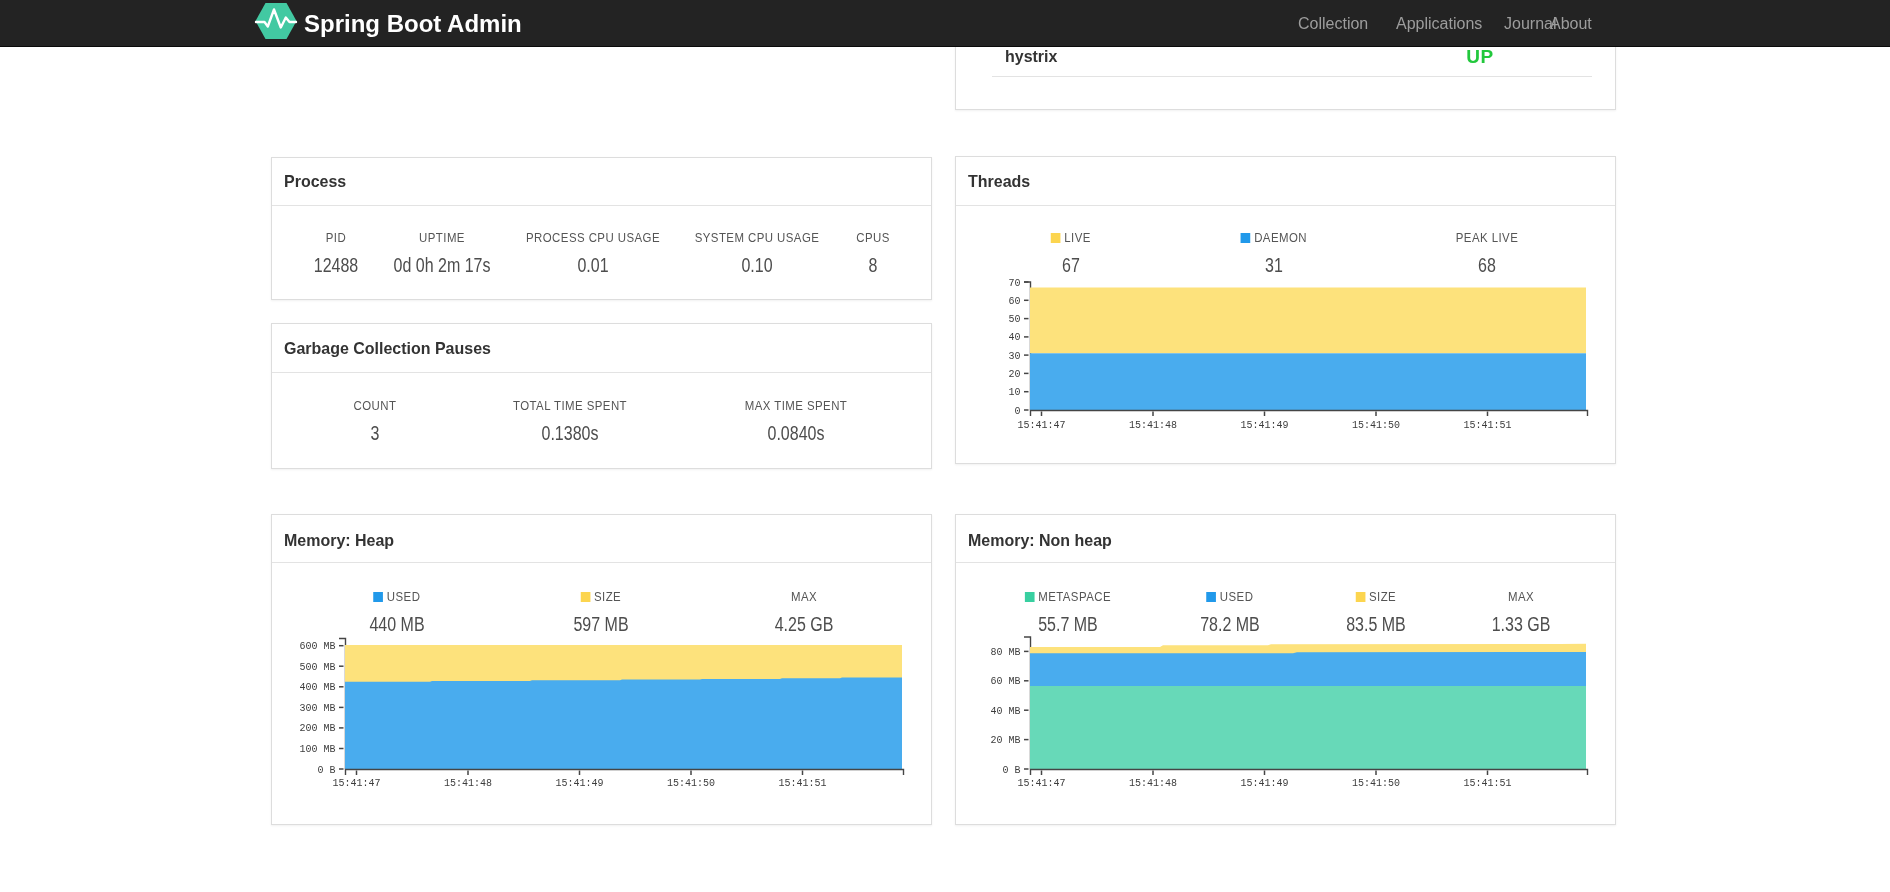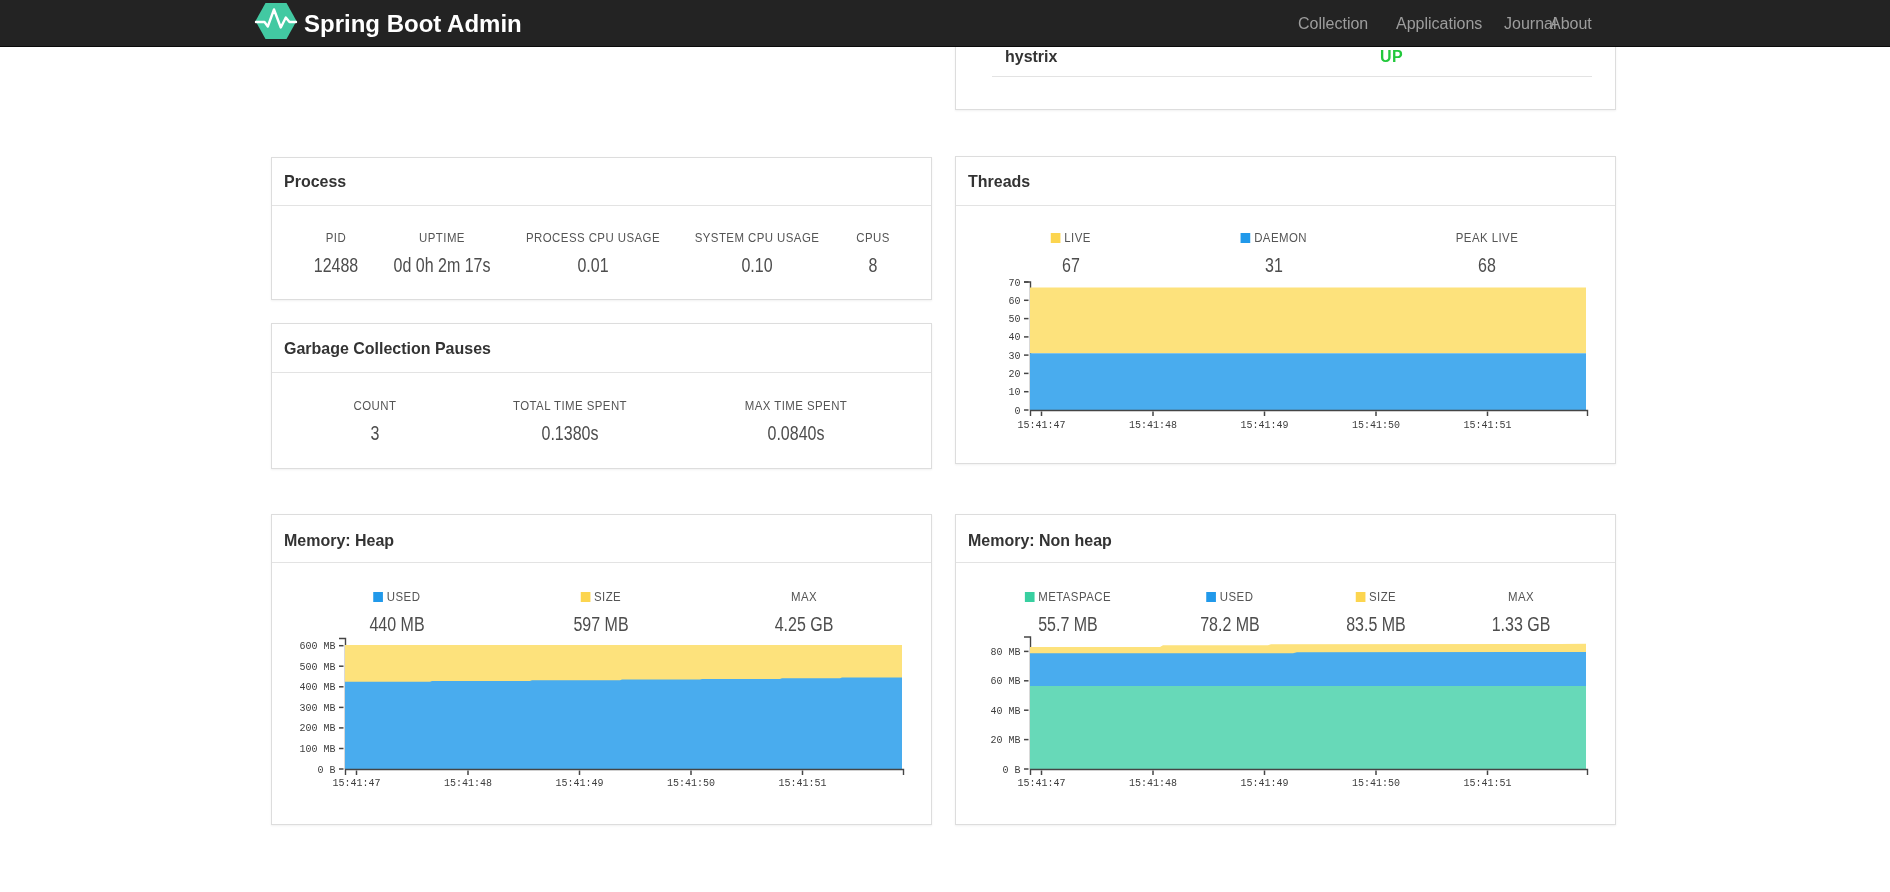--- a/index.html
+++ b/index.html
@@ -28,22 +28,22 @@
 <polyline points="256,22 264.5,22 267.8,26.5 274,9.5 280.8,27.5 285.8,17.5 289.5,22 296,22" fill="none" stroke="#fff" stroke-width="2.4" stroke-linecap="round" stroke-linejoin="round"></polyline>
 </svg>
 <div class="brand">Spring Boot Admin</div>
 <div class="nlink" style="left:1298px;">Collection</div>
 <div class="nlink" style="left:1396px;">Applications</div>
 <div class="nlink" style="left:1504px;">Journal</div>
 <div class="nlink" style="left:1542px;margin-left:8px;">About</div>
 
 <div class="card" style="left:955px;top:-20px;width:659px;height:128px;"></div>
 <div class="hd" style="left:1005px;top:48px;">hystrix</div>
-<div style="position:absolute;left:1380px;top:48.5px;width:200px;text-align:left;line-height:15px;
-  font-size:16px;font-weight:700;color:#22C83C;letter-spacing:0.5px;">UP</div>
+<div style="position:absolute;left:1380px;top:48.5px;width:200px;text-align:center;line-height:15px;
+  font-size:19px;font-weight:700;color:#22C83C;letter-spacing:0.5px;">UP</div>
 <div class="divider" style="left:992px;top:76px;width:600px;"></div>
 
 <div class="card" style="left:271px;top:157px;width:659px;height:141px;"></div>
 <div class="hd" style="left:284px;top:173px;">Process</div>
 <div class="divider" style="left:272px;top:205px;width:659px;"></div>
 <div class="stat" style="left:236.0px;width:200px;">
     <div class="lab" style="top:231px;">PID</div>
     <div class="val" style="top:255px;">12488</div>
   </div>
 <div class="stat" style="left:341.5px;width:200px;">

